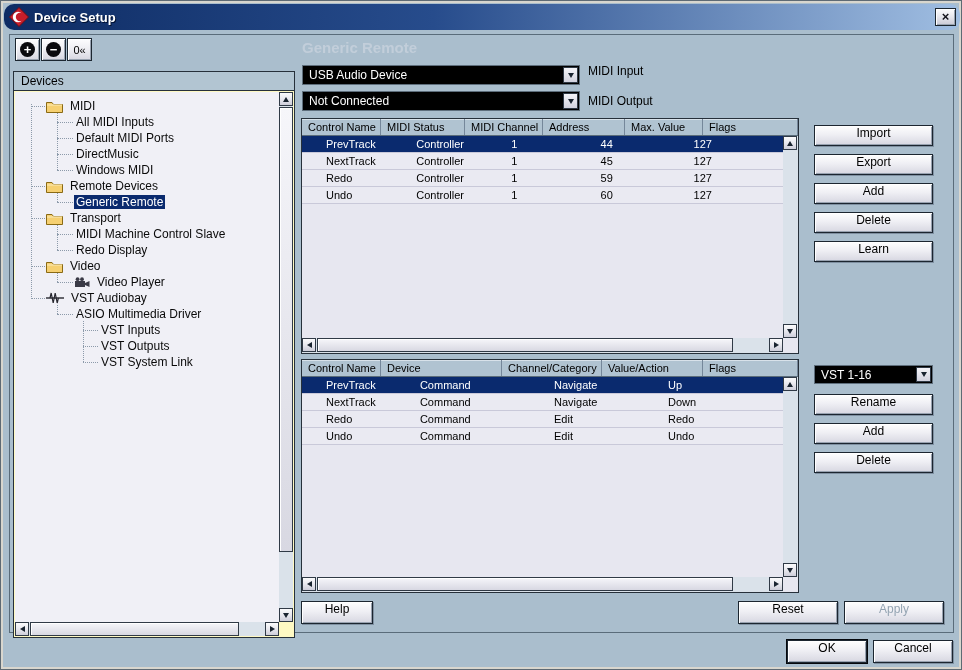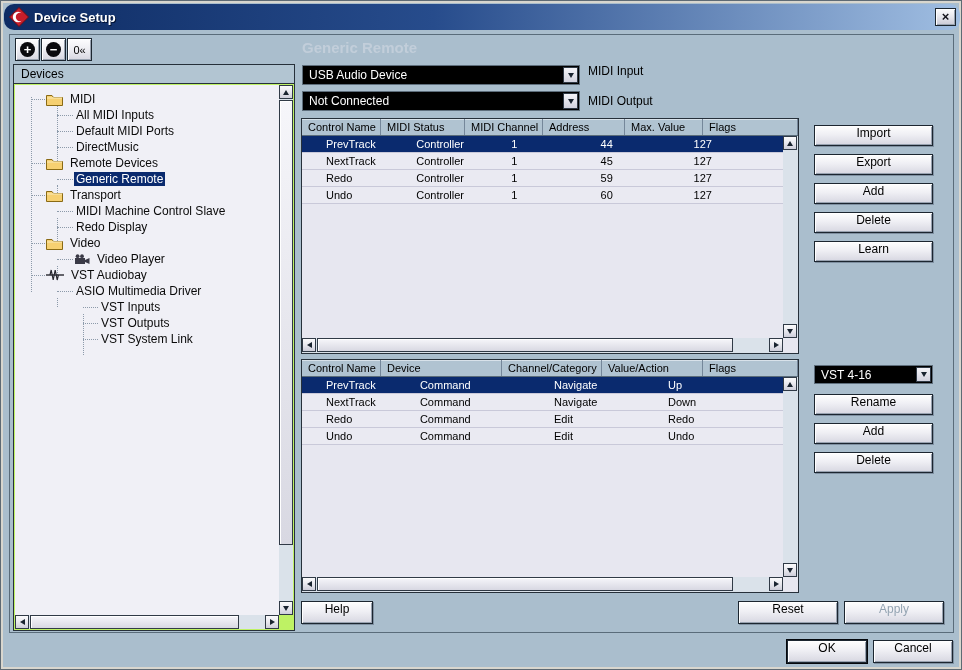--- a/index.html
+++ b/index.html
@@ -21,22 +21,22 @@
     border:1px solid #5A6C7A;}
   
   .toolbar{position:absolute;left:14px;top:37px;display:flex;}
   .tb-btn{height:23px;min-width:25px;padding:0 3px;margin-right:1px;
     background:linear-gradient(180deg,#FDFDFE,#EDEDF2 50%,#D6D6E0);
     border:1px solid #1C2630;box-shadow:inset 1px 1px 0 #fff,inset -1px -1px 0 #98A2B0;
     display:flex;align-items:center;justify-content:center;font-size:11px;color:#000;}
   .circle-glyph{width:15px;height:15px;border-radius:50%;background:#0A0A0E;color:#fff;
     display:flex;align-items:center;justify-content:center;font-size:13px;font-weight:bold;line-height:13px;}
   
-  .devices{position:absolute;left:12px;top:63px;width:282px;height:567px;
-    border:1px solid #26303A;background:#bef264;}
+  .devices{position:absolute;left:12px;top:70px;width:282px;height:567px;
+    border:1px solid #26303A;background:#fef9c3;}
   .devices-header{position:absolute;left:0;top:0;right:0;height:19px;background:#B2C5D2;
     border-bottom:1px solid #26303A;font-size:12px;color:#000;line-height:18px;padding-left:7px;}
   .tree{position:absolute;left:1px;top:20px;right:15px;bottom:15px;background:#F0F0F6;
     overflow:hidden;padding-top:6px;}
   .titem{position:relative;height:16px;display:flex;align-items:center;font-size:12px;color:#0A0A0A;white-space:nowrap;}
   .titem.lvl1{padding-left:31px;}
   .titem.lvl2{padding-left:59px;}
   .titem.lvl3{padding-left:84px;}
   .titem::before{content:"";position:absolute;top:8px;border-top:1px dotted #8C9AAA;}
   .titem.lvl1::before{left:16px;width:14px;}
@@ -135,20 +135,23 @@
           <span class="tlabel">MIDI</span>
         </div>
         <div class="titem lvl2">
           <span class="tlabel">All MIDI Inputs</span>
         </div>
         <div class="titem lvl2">
           <span class="tlabel">Default MIDI Ports</span>
         </div>
         <div class="titem lvl2">
           <span class="tlabel">DirectMusic</span>
+        </div>
+        <div class="titem lvl2">
+          <span class="tlabel">Windows MIDI</span>
         </div>
         <div class="titem lvl1">
           <span class="tree-icon">
             <svg width="17" height="13" viewBox="0 0 17 13">
               <path d="M0.5 2.5 h5.5 l1.5 2 h9 v8 h-16 z" fill="#F6D071" stroke="#8A6A14" stroke-width="1"></path>
               <path d="M1 5 h15" stroke="#FBE7AE" stroke-width="1.2" fill="none"></path>
             </svg>
           </span>
           <span class="tlabel">Remote Devices</span>
         </div>
@@ -371,21 +374,21 @@
           <span class="arr left"></span>
         </div>
       <div class="sb-thumb" style="top:0;height:14px;left:15px;right:50px;"></div>
       <div class="sb-btn" style="right:0;top:0;height:14px;">
           <span class="arr right"></span>
         </div>
     </div>
   </div>
 
   <div class="combo" style="left:813px;top:364px;width:119px;height:19px;">
-    <span>VST 4-16</span>
+    <span>VST 1-16</span>
     <span class="cb-arrow">
         <span class="arr down"></span>
       </span>
   </div>
   <div class="btn" style="left:813px;top:393px;width:119px;height:21px;">Rename</div>
   <div class="btn" style="left:813px;top:422px;width:119px;height:21px;">Add</div>
   <div class="btn" style="left:813px;top:451px;width:119px;height:21px;">Delete</div>
 
   <div class="btn" style="left:300px;top:600px;width:72px;height:23px;">Help</div>
   <div class="btn" style="left:737px;top:600px;width:100px;height:23px;">Reset</div>

